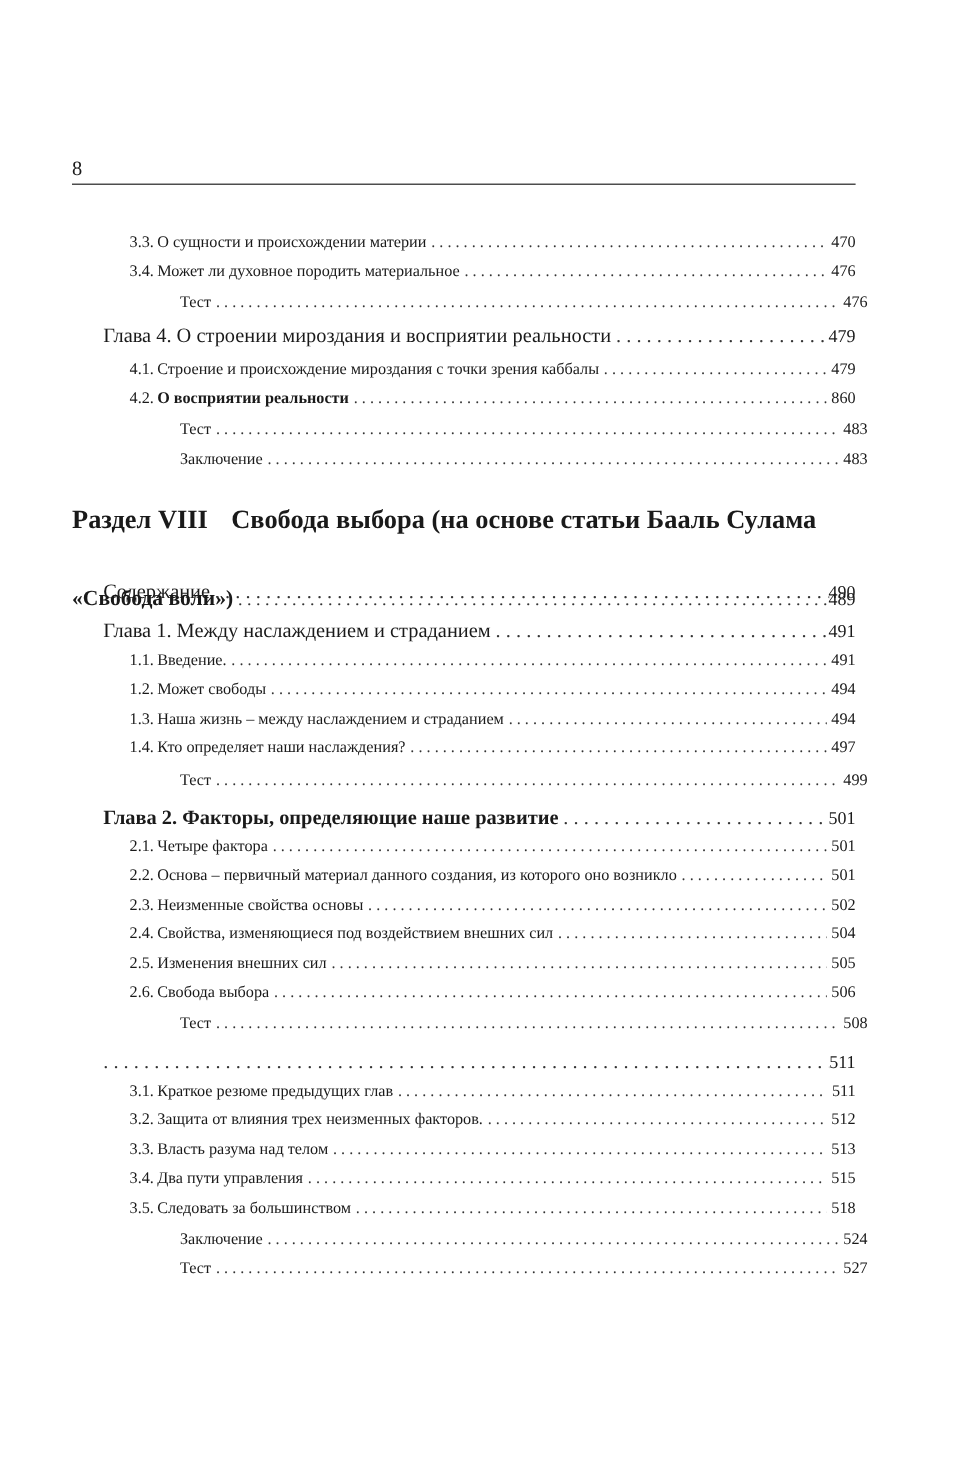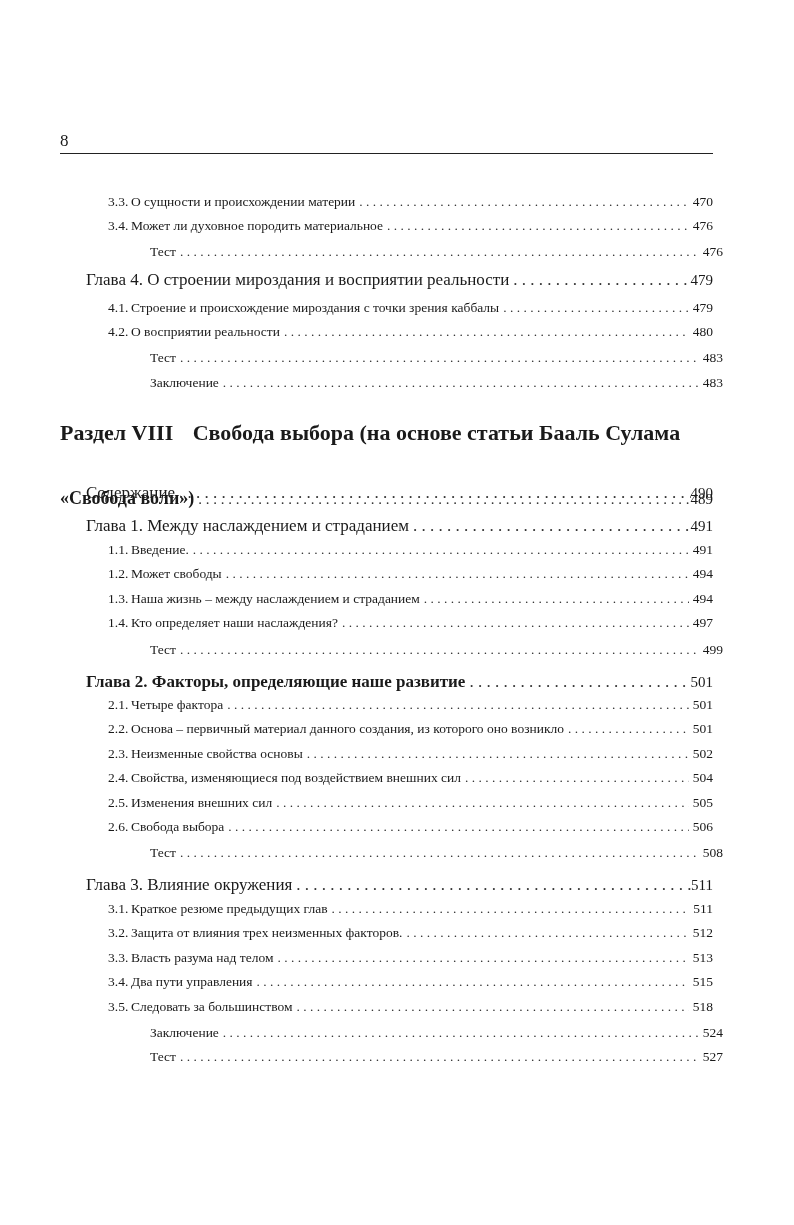--- a/index.html
+++ b/index.html
@@ -57,23 +57,23 @@
     <span class="pg">479</span>
   </div>
   <div class="row sub" style="top:300px">
     <span class="num">4.1.</span>
     <span class="title" style="padding-right: 4px;">Строение и происхождение мироздания с точки зрения каббалы</span>
     <span class="dots"></span>
     <span class="pg">479</span>
   </div>
   <div class="row sub" style="top:324px">
     <span class="num">4.2.</span>
-    <span class="title" style="padding-right: 4px;">О восприятии реальности</span>
-    <span class="dots"></span>
-    <span class="pg">480</span>
+    <span class="title" style="padding-right: 4px; font-weight: bold;">О восприятии реальности</span>
+    <span class="dots"></span>
+    <span class="pg">860</span>
   </div>
   <div class="row sub plain" style="top:348px">
     <span class="title" style="padding-right: 4px;">Тест</span>
     <span class="dots"></span>
     <span class="pg">483</span>
   </div>
   <div class="row sub plain" style="top:373px">
     <span class="title" style="padding-right: 4px;">Заключение</span>
     <span class="dots"></span>
     <span class="pg">483</span>
@@ -171,21 +171,20 @@
     <span class="dots"></span>
     <span class="pg">506</span>
   </div>
   <div class="row sub plain" style="top:843px">
     <span class="title" style="padding-right: 4px;">Тест</span>
     <span class="dots"></span>
     <span class="pg">508</span>
   </div>
 
   <div class="row chap" style="top:875px">
-    <span class="title" style="padding-right: 4px;">Глава 3.  Влияние окружения</span>
     <span class="dots"></span>
     <span class="pg">511</span>
   </div>
   <div class="row sub" style="top:901px">
     <span class="num">3.1.</span>
     <span class="title" style="padding-right: 4px;">Краткое резюме предыдущих глав</span>
     <span class="dots"></span>
     <span class="pg">511</span>
   </div>
   <div class="row sub" style="top:925px">

